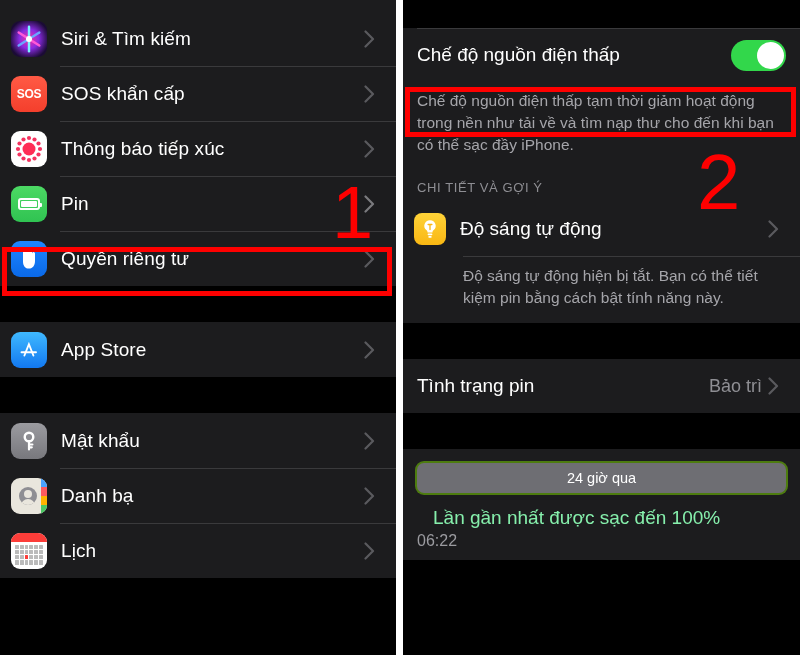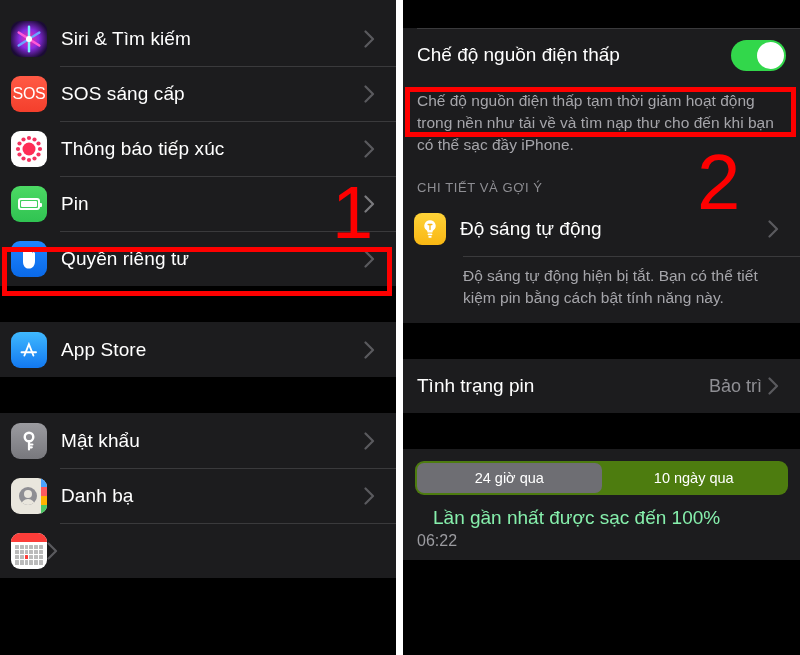--- a/index.html
+++ b/index.html
@@ -83,21 +83,21 @@
   
   .ic-siri {
     background: radial-gradient(circle at 50% 50%, #ff2d9b 0%, #8a2be2 38%, #1b0b35 78%);
   }
   .ic-siri .spark {
     position: absolute; left: 50%; top: 50%;
     width: 30px; height: 30px; transform: translate(-50%,-50%);
   }
   .ic-touchid { background: linear-gradient(180deg,#ff4a6b,#f8305c); }
   .ic-sos     { background: linear-gradient(180deg,#ff5a45,#f43f2c);
-                color: #fff; font-size: 16px; font-weight: 400; letter-spacing: -.3px; }
+                color: #fff; font-size: 12px; font-weight: 700; letter-spacing: -.3px; }
   .ic-expo    { background: #fff; }
   .ic-pin     { background: linear-gradient(180deg,#4cd964,#30c352); }
   .ic-privacy { background: linear-gradient(180deg,#1e86ff,#0a69e8); }
   .ic-appstore{ background: linear-gradient(180deg,#3fb9ff,#1278f0); }
   .ic-pwd     { background: linear-gradient(180deg,#9b9ba0,#78787d); }
   .ic-contacts{ background: #e9e6dd; }
   .ic-calendar{ background: #fff; }
   .ic-bulb    { background: linear-gradient(180deg,#ffd338,#f9b713); }
 
   
@@ -257,21 +257,21 @@
               <path d="M1.5 1.5 L9 9 L1.5 16.5" fill="none" stroke="#5a5a5e" stroke-width="2.2" stroke-linecap="round" stroke-linejoin="round"></path>
             </svg>
         </div>
       </div>
 
 
       <div class="row">
         <div class="icon ic-sos">
           <span>SOS</span>
         </div>
-        <div class="label">SOS sáng cấp</div>
+        <div class="label">SOS khẩn cấp</div>
         <div class="chev">
           <svg width="11" height="18" viewBox="0 0 11 18">
               <path d="M1.5 1.5 L9 9 L1.5 16.5" fill="none" stroke="#5a5a5e" stroke-width="2.2" stroke-linecap="round" stroke-linejoin="round"></path>
             </svg>
         </div>
       </div>
 
       <div class="row">
         <div class="icon ic-expo">
           <svg width="30" height="30" viewBox="0 0 30 30">
@@ -404,20 +404,21 @@
               <i></i>
               <i></i>
             <i></i>
               <i></i>
               <i></i>
               <i></i>
               <i></i>
               <i></i>
           </div>
         </div>
+        <div class="label">Lịch</div>
         <div class="chev">
           <svg width="11" height="18" viewBox="0 0 11 18">
               <path d="M1.5 1.5 L9 9 L1.5 16.5" fill="none" stroke="#5a5a5e" stroke-width="2.2" stroke-linecap="round" stroke-linejoin="round"></path>
             </svg>
         </div>
       </div>
     </div>
   </div>
 
   <div id="panel-gap"></div>
@@ -471,21 +472,20 @@
             <path d="M1.5 1.5 L9 9 L1.5 16.5" fill="none" stroke="#5a5a5e" stroke-width="2.2" stroke-linecap="round" stroke-linejoin="round"></path>
           </svg>
       </div>
     </div>
 
     <div class="spacer" style="height:36px;"></div>
 
     <div class="seg-wrap">
       <div class="segmented">
         <div class="seg active">24 giờ qua</div>
-        <div class="seg">10 ngày qua</div>
       </div>
     </div>
 
     <div class="charge-block">
       <div class="charge-title">Lần gần nhất được sạc đến 100%</div>
       <div class="charge-time">06:22</div>
     </div>
   </div>
 
   <div class="redbox" style="left:2px; top:247px; width:390px; height:49px;"></div>

